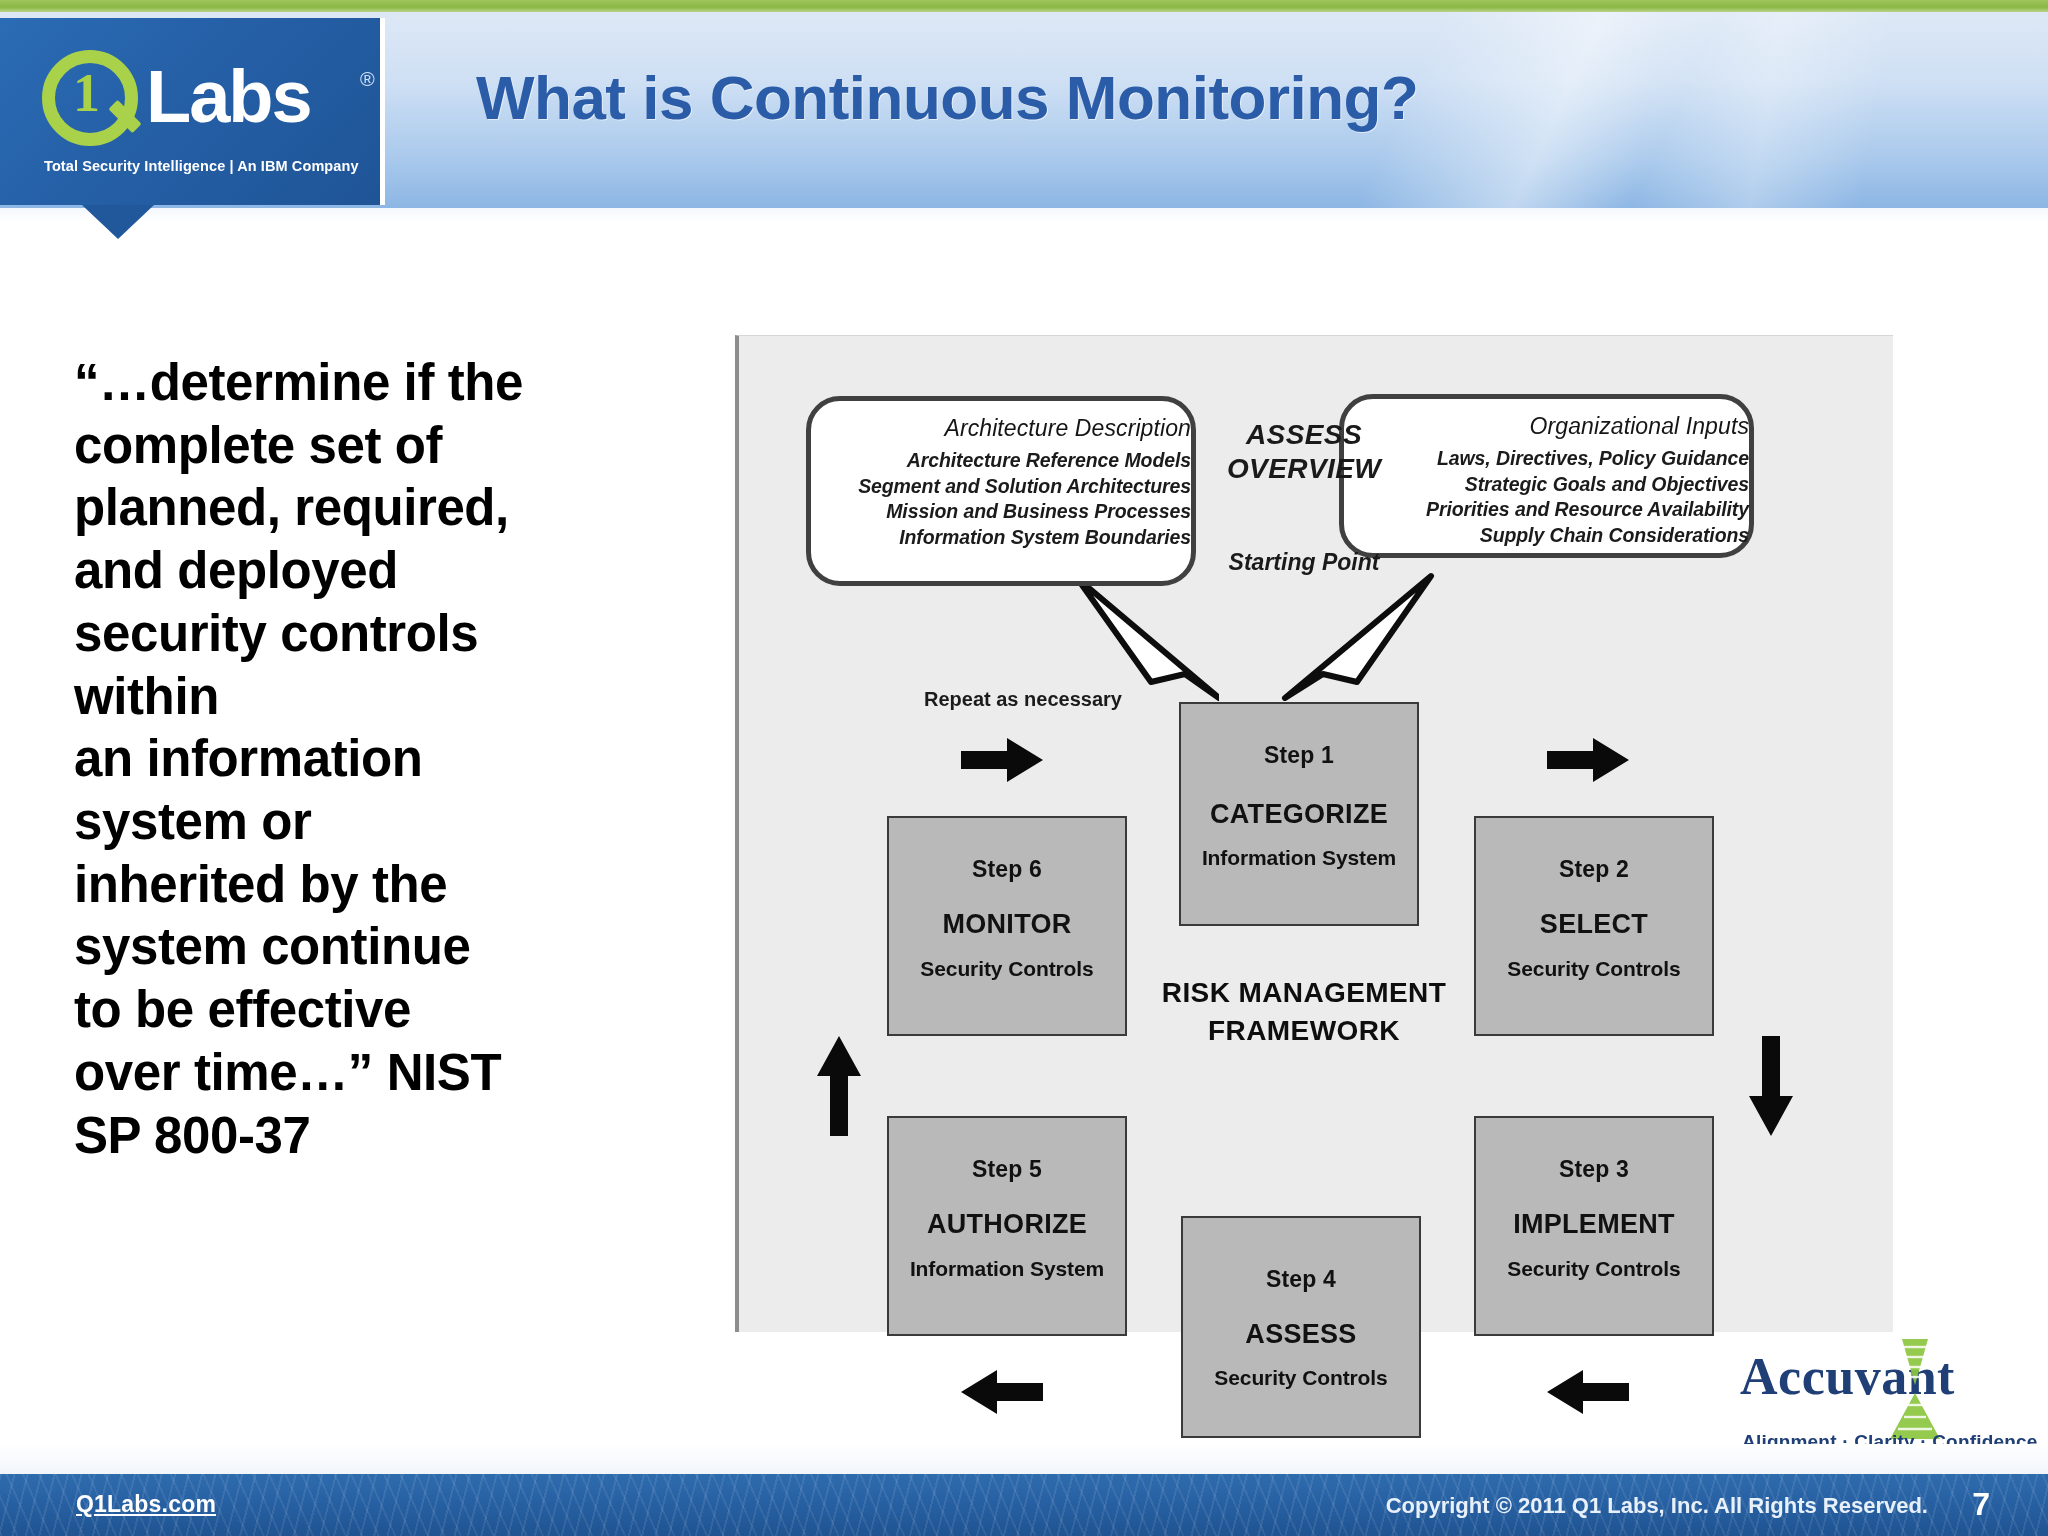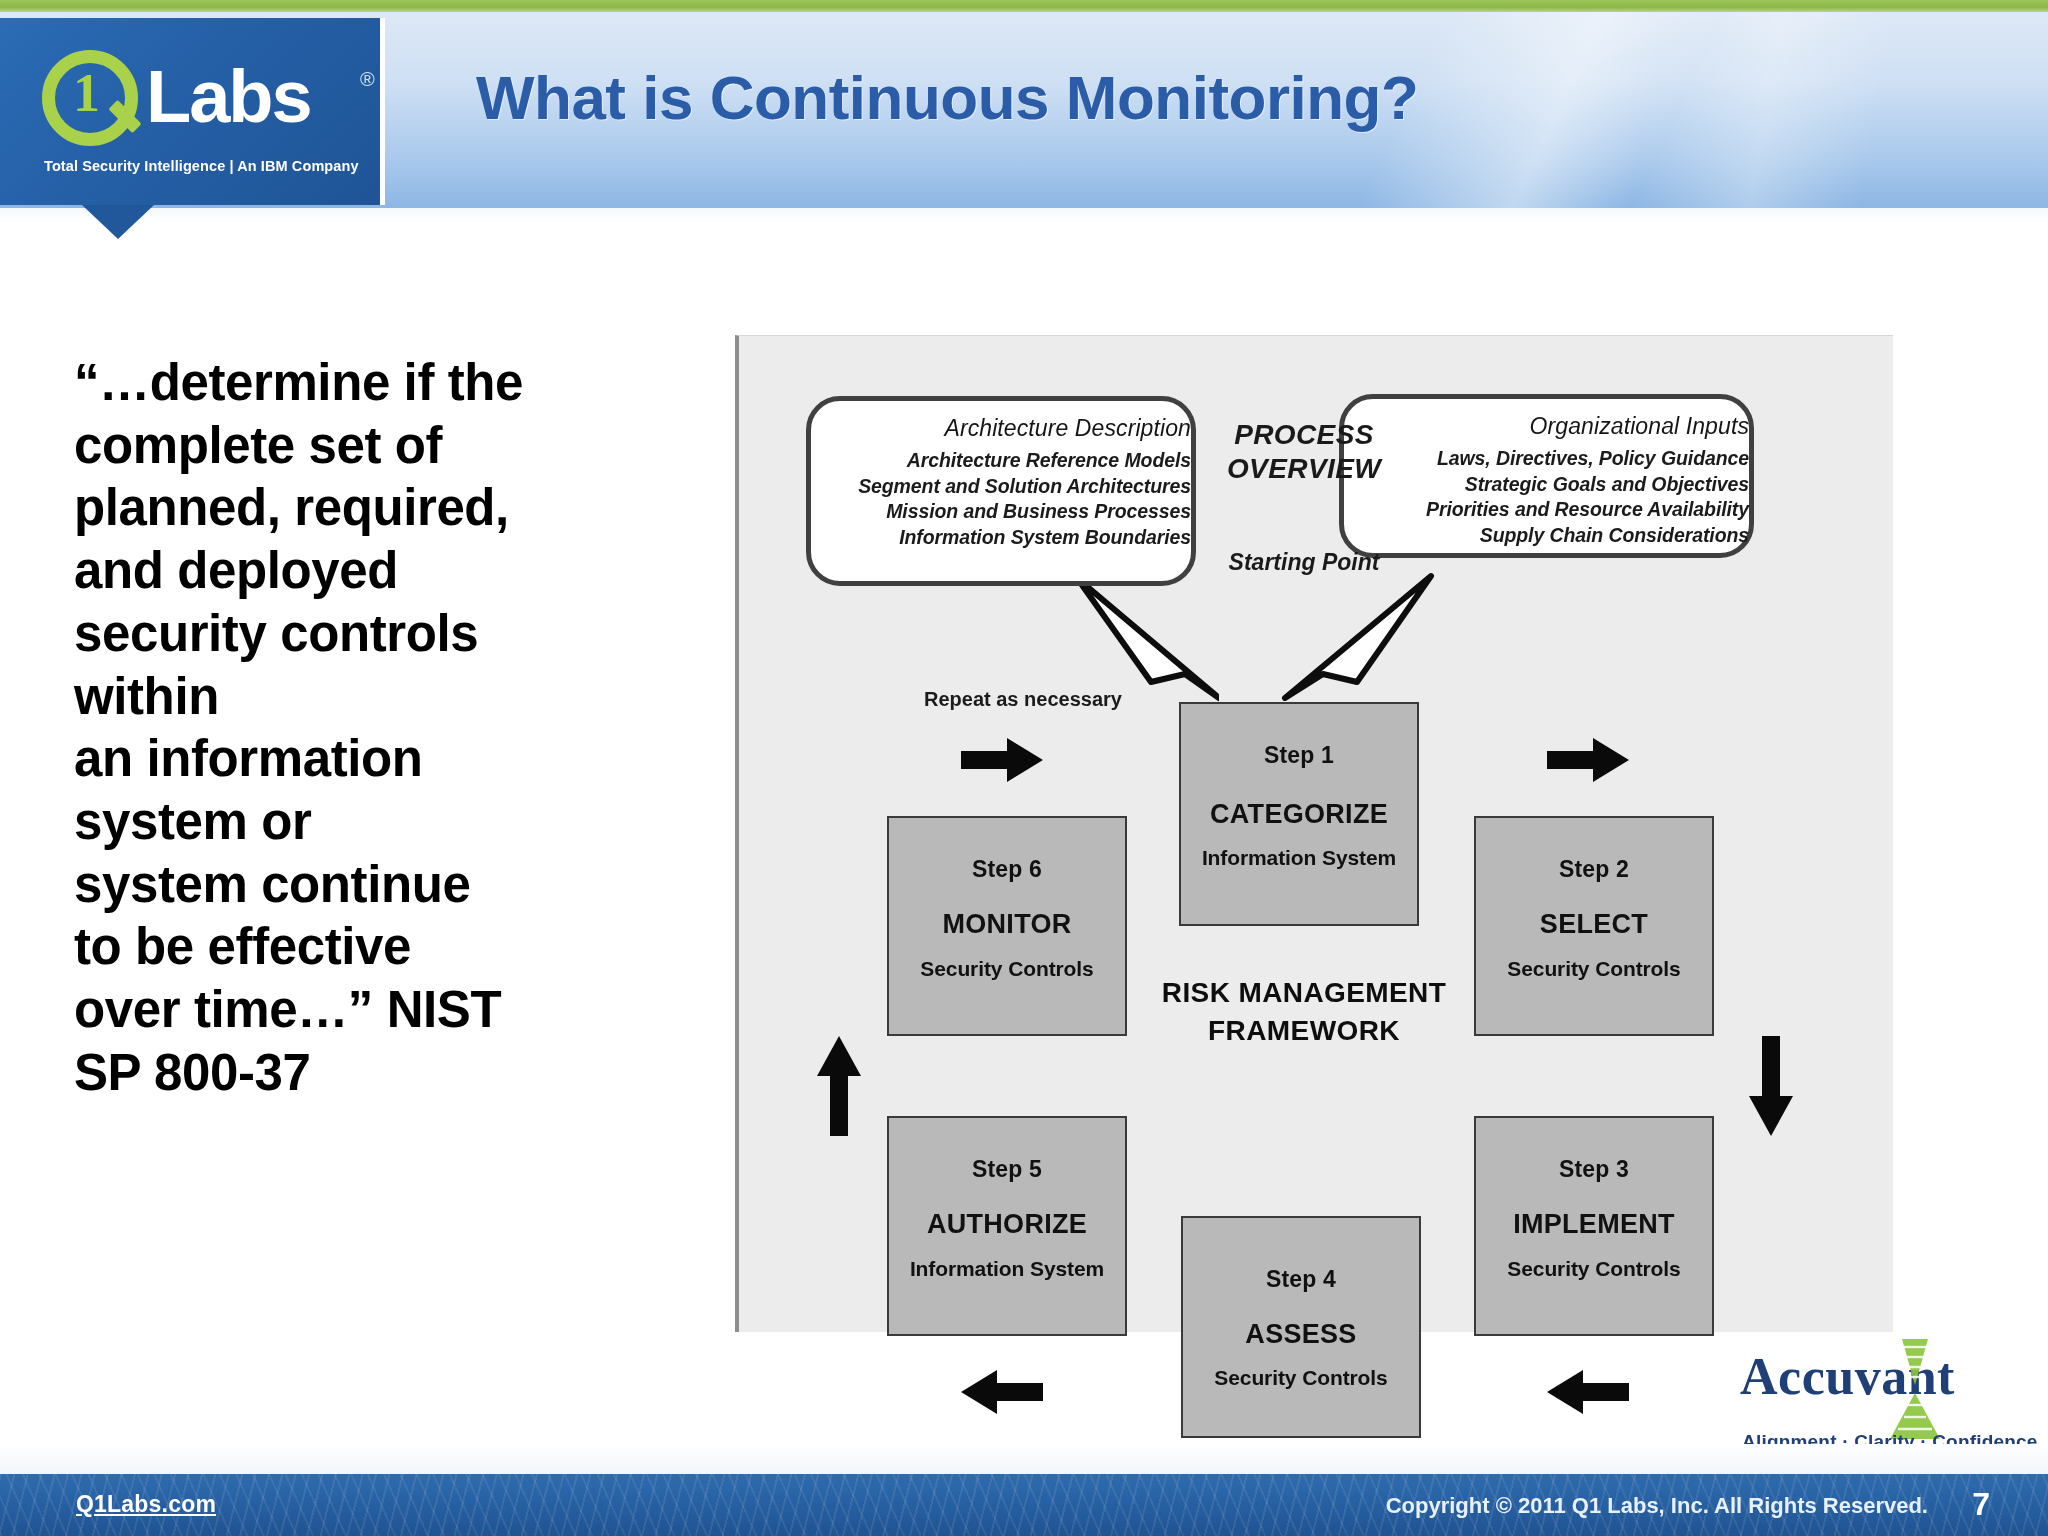--- a/index.html
+++ b/index.html
@@ -289,20 +289,21 @@
 
 <div class="quote-block">
   <span class="ln">“…determine if the</span>
   <span class="ln">complete set of</span>
   <span class="ln">planned, required,</span>
   <span class="ln">and deployed</span>
   <span class="ln">security controls</span>
   <span class="ln">within</span>
   <span class="ln">an information</span>
   <span class="ln">system or</span>
+  <span class="ln">inherited by the</span>
   <span class="ln">system continue</span>
   <span class="ln">to be effective</span>
   <span class="ln">over time…”  NIST</span>
   <span class="ln">SP 800-37</span>
 </div>
 
 <div class="diagram">
 
   <svg class="callout-tail" id="tail-arch" viewBox="0 0 150 128">
     <polygon points="8,4 150,124 116,100 82,108" fill="#ffffff" stroke="#0d0d0d" stroke-width="6" stroke-linejoin="round"></polygon>
@@ -324,21 +325,21 @@
   <div class="callout" id="callout-org">
     <div class="callout-title">Organizational Inputs</div>
     <div class="callout-lines">
       <span class="cl">Laws, Directives, Policy Guidance</span>
       <span class="cl">Strategic Goals and Objectives</span>
       <span class="cl">Priorities and Resource Availability</span>
       <span class="cl">Supply Chain Considerations</span>
     </div>
   </div>
 
-  <div class="process-overview">PROCESS OVERVIEW</div>
+  <div class="process-overview">ASSESS OVERVIEW</div>
   <div class="starting-point">Starting Point</div>
   <div class="repeat-label">Repeat as necessary</div>
   <div class="rmf-caption">RISK MANAGEMENT FRAMEWORK</div>
 
   <div class="step-box" id="step-1">
     <div class="step-num">Step 1</div>
     <div class="step-name">CATEGORIZE</div>
     <div class="step-sub">Information System</div>
   </div>
 

